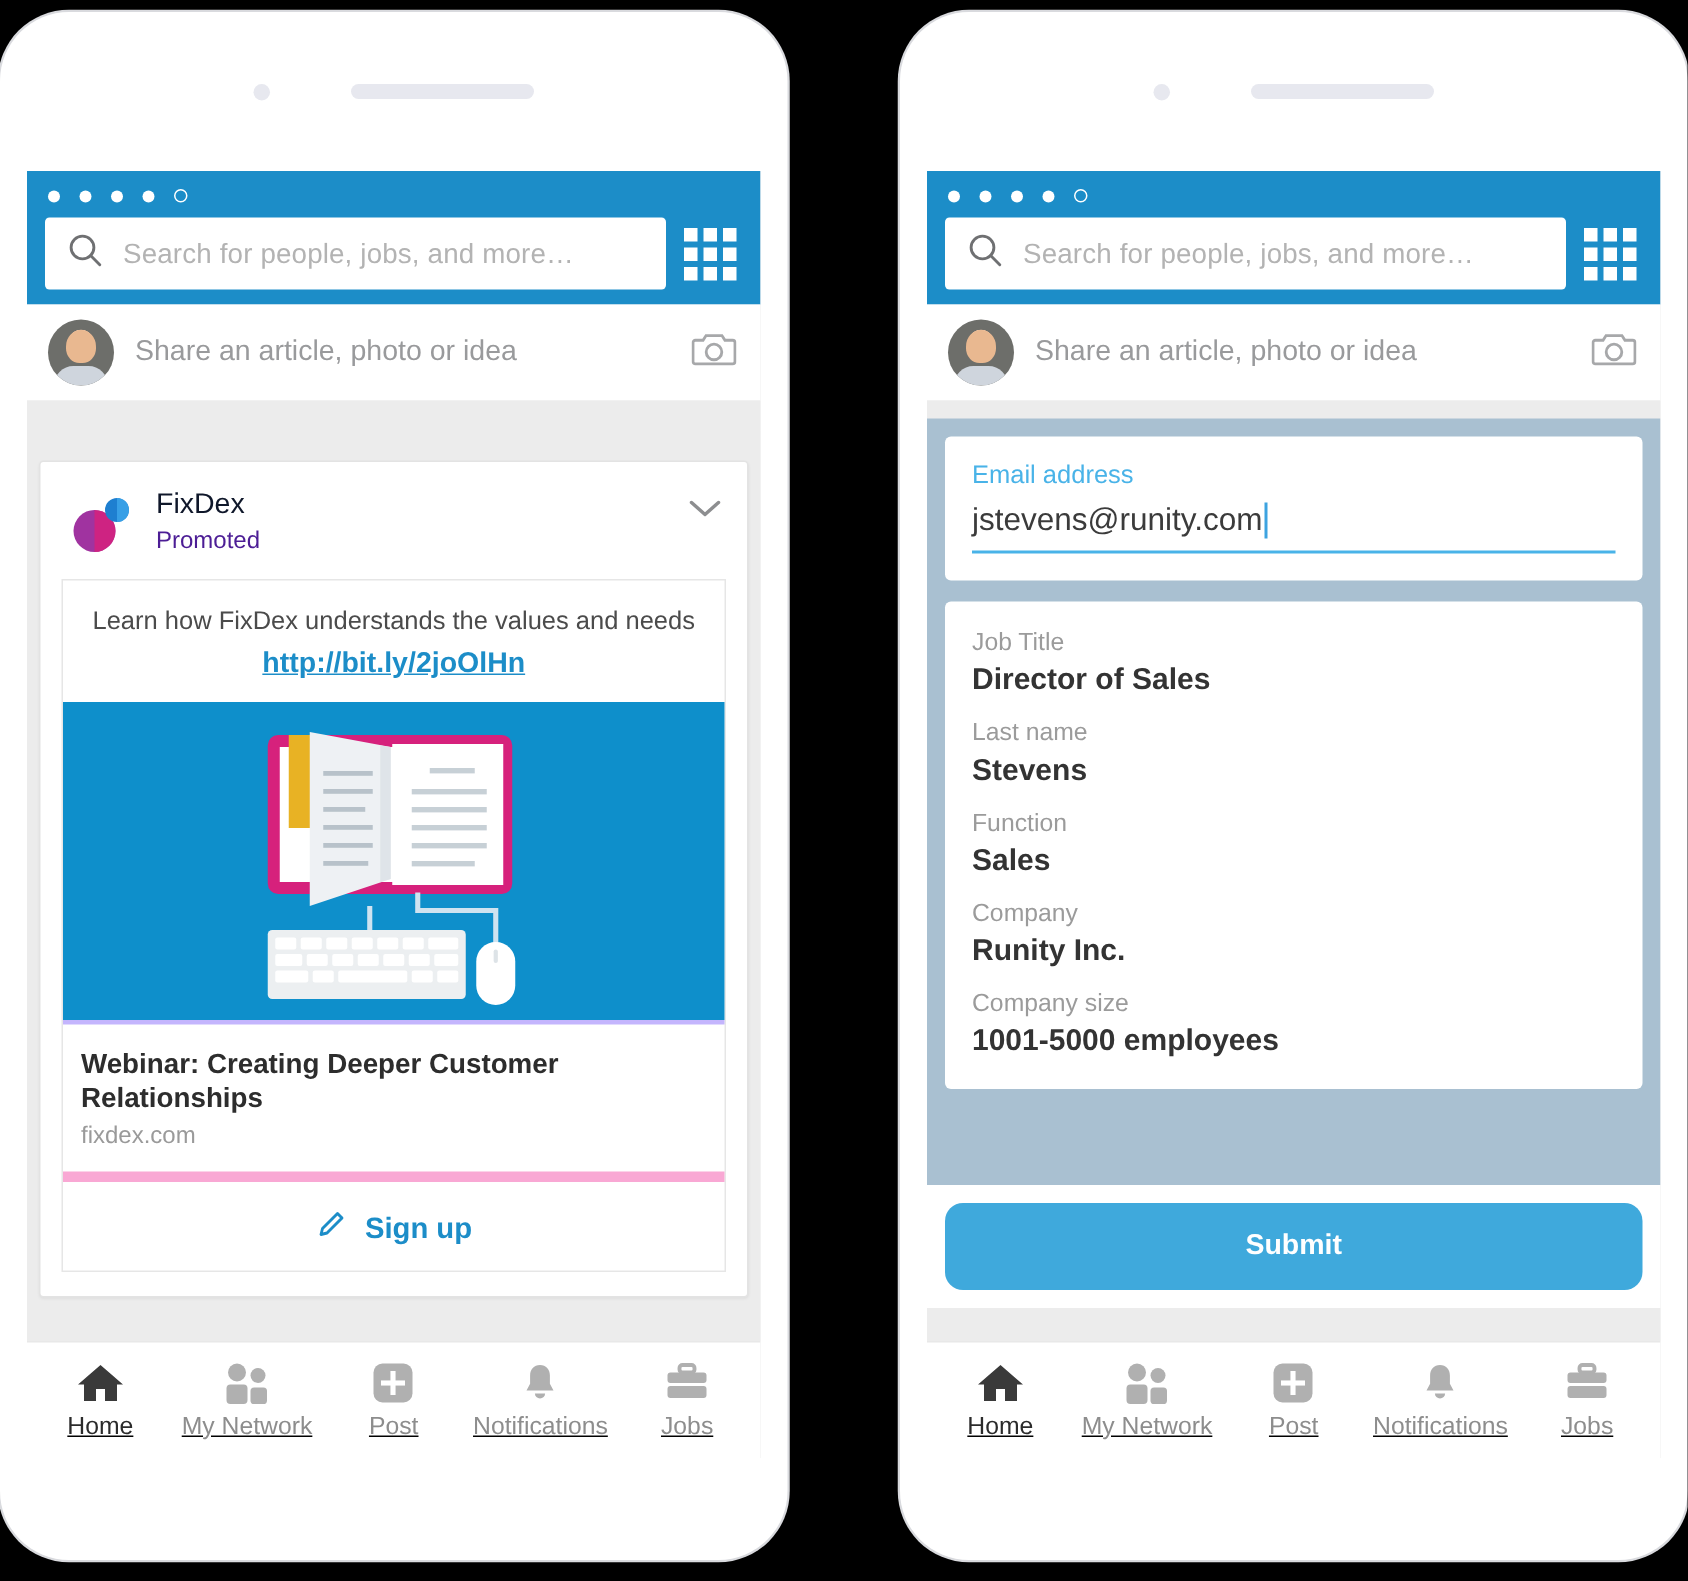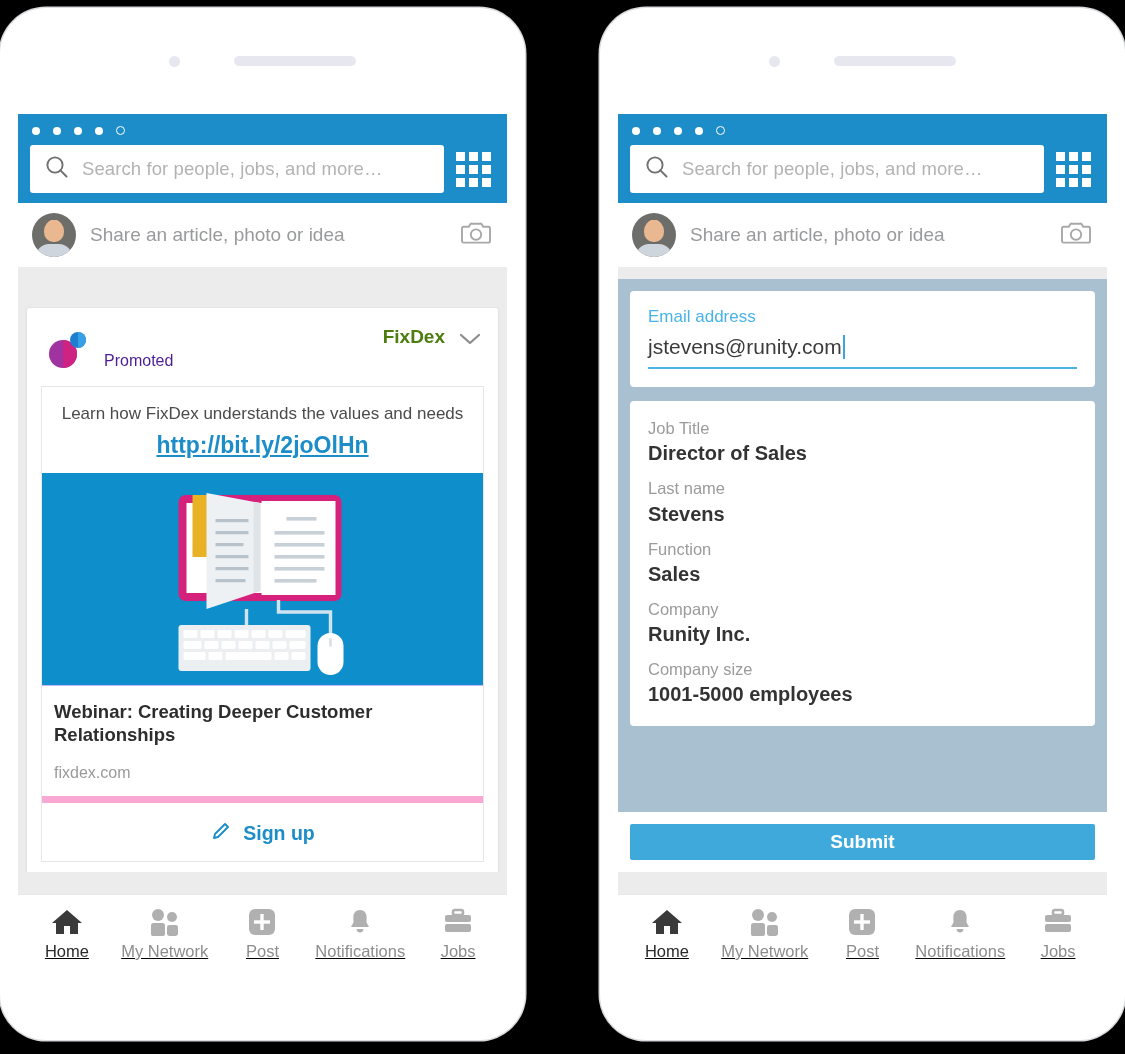--- a/index.html
+++ b/index.html
@@ -71,35 +71,35 @@
   .gap { background: #ececec; flex: 0 0 auto; }
 
   
   .feed { flex: 1 1 auto; overflow: hidden; padding: 20px 8px 0 8px; background:#ececec; }
   .ad-card {
     background: #ffffff; border: 1px solid #e3e3e3; border-radius: 3px;
     padding: 14px 14px 16px 14px; box-shadow: 0 1px 2px rgba(0,0,0,.06);
   }
   .ad-head { display: flex; align-items: flex-start; gap: 13px; padding: 4px 2px 14px 4px; }
   .ad-logo { width: 46px; height: 46px; flex: 0 0 auto; position: relative; }
-  .ad-name { font-size: 19px; font-weight: bold; color: #4d7c0f; line-height: 1.2; text-align: right; }
+  .ad-name { font-size: 19px; font-weight: normal; color: #0f172a; line-height: 1.2; }
   .ad-promoted { font-size: 16px; color: #4c1d95; margin-top: 3px; }
   .ad-meta { flex: 1 1 auto; }
   .chev { flex: 0 0 auto; padding-top: 6px; }
 
   .ad-body { border: 1px solid #e6e6e6; }
   .ad-copy { padding: 16px 8px 14px 8px; text-align: center; }
   .ad-copy-line { font-size: 17px; color: #4b4b4b; line-height: 1.35; }
-  .ad-link { display: block; font-size: 23px; color: #1c8dc8; font-weight: bold; margin-top: 6px; }
+  .ad-link { display: block; font-size: 19px; color: #1c8dc8; font-weight: bold; margin-top: 6px; }
 
   .ad-image { background: #0e8fcb; height: 212px; position: relative; overflow: hidden; }
 
-  .ad-footer { padding: 14px 12px 14px 12px; border-top: 1px solid #c4b5fd; }
+  .ad-footer { padding: 14px 12px 14px 12px; border-top: 3px solid #c4b5fd; }
   .ad-title { font-size: 18.5px; font-weight: bold; color: #2d2d2d; line-height: 1.25; }
-  .ad-domain { font-size: 16px; color: #9a9a9a; margin-top: 18px; }
+  .ad-domain { font-size: 16px; color: #9a9a9a; margin-top: 6px; }
   .ad-cta {
     border-top: 7px solid #f9a8d4; padding: 17px 0 14px 0;
     display: flex; align-items: center; justify-content: center; gap: 11px;
     color: #1c8dc8; font-size: 19.5px; font-weight: bold;
   }
 
   
   .bottom-nav {
     background: #ffffff; border-top: 1px solid #e8e8e8;
     height: 78px; display: flex; align-items: center; flex: 0 0 auto;
@@ -119,22 +119,22 @@
   .email-value { font-size: 21px; color: #3b3b3b; }
   .caret { width: 2px; height: 24px; background: #3da3e0; margin-left: 1px; }
 
   .field { margin-bottom: 10px; }
   .field:last-child { margin-bottom: 0; }
   .f-label { font-size: 16.5px; color: #9b9b9b; line-height: 1.35; }
   .f-value { font-size: 20px; color: #333333; font-weight: bold; line-height: 1.35; margin-top: 1px; }
 
   .submit-wrap { background: #ffffff; padding: 12px 12px; flex: 0 0 auto; }
   .submit-btn {
-    width: 100%; background: #3fa9dc; color: #ffffff; border: none; border-radius: 2px;
-    height: 36px; font-size: 19px; font-weight: bold; font-family: "Liberation Sans", sans-serif;
+    width: 100%; background: #3fa9dc; color: #ffffff; border: none; border-radius: 12px;
+    height: 58px; font-size: 19px; font-weight: bold; font-family: "Liberation Sans", sans-serif;
     cursor: pointer;
   }
 </style>
 </head>
 <body>
 
 <div class="stage">
 
   <div class="phone" id="phone-left">
 

